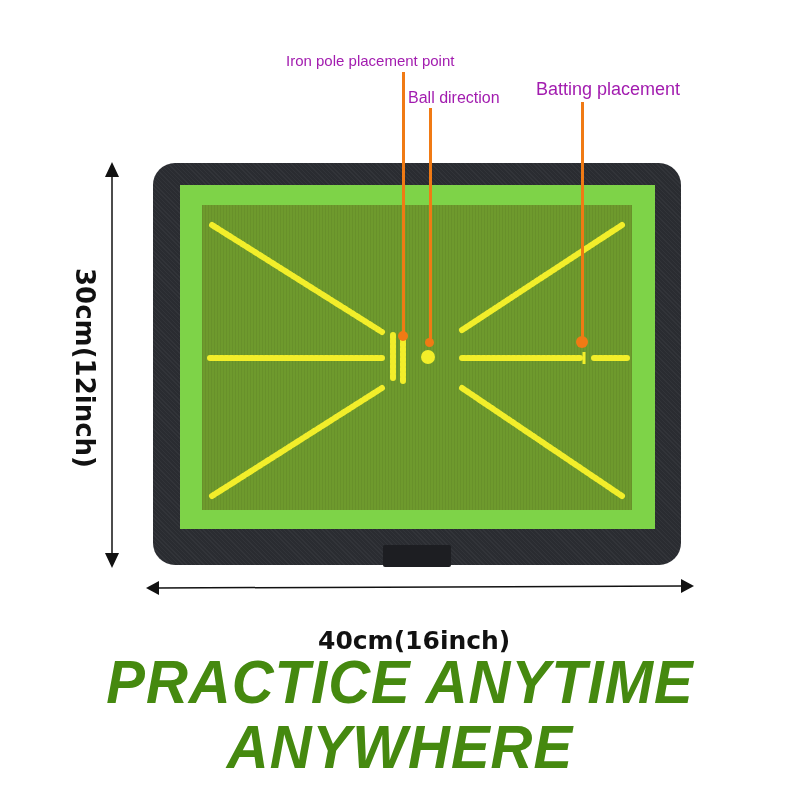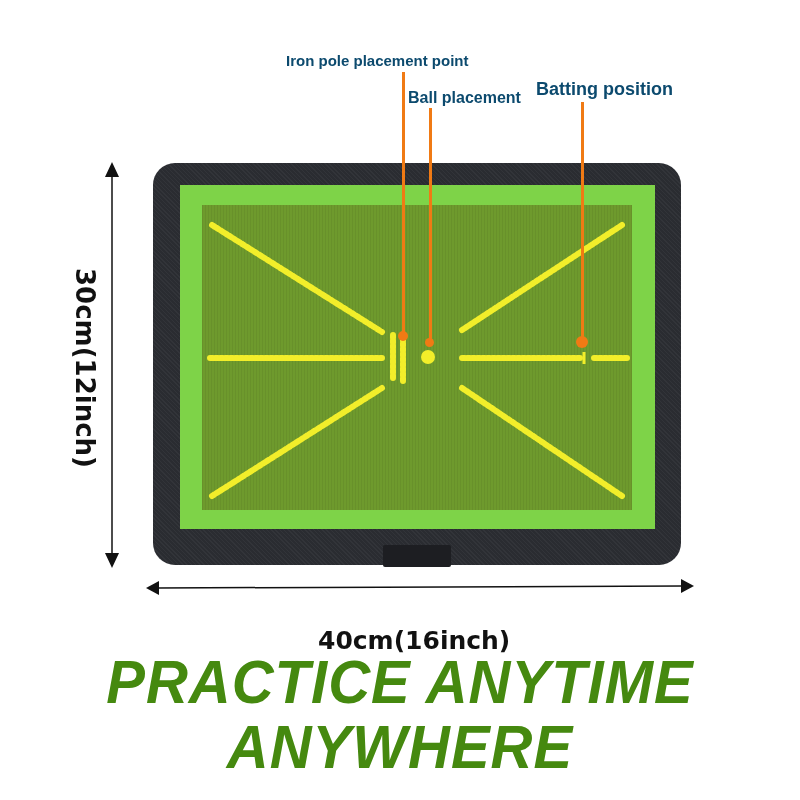--- a/index.html
+++ b/index.html
@@ -1,18 +1,18 @@
 <!DOCTYPE html>
 <html><head>
 <meta charset="utf-8">
 <style>
   html, body { margin:0; padding:0; background:#ffffff; }
   body { width:800px; height:800px; position:relative; overflow:hidden; font-family:"Liberation Sans", sans-serif; }
   .abs { position:absolute; }
-  .callout { font-weight:bold; color:#0c4a6e; white-space:nowrap; }
+  .callout { font-weight:normal; color:#a21caf; white-space:nowrap; }
   .c1 { left:286px; top:52px; font-size:15px; }
   .c2 { left:408px; top:89px; font-size:16px; }
   .c3 { left:536px; top:79px; font-size:18px; }
   .leader { background:#f07a14; width:3px; }
   .dot { background:#f07a14; border-radius:50%; }
   .mat-outer { left:153px; top:163px; width:528px; height:402px; background:#2a2c31; border-radius:22px;
     background-image: repeating-linear-gradient(45deg, rgba(255,255,255,0.04) 0 1px, transparent 1px 3px); }
   .mat-light { left:180px; top:185px; width:475px; height:344px; background:#7ed348; }
   .mat-inner { left:202px; top:205px; width:430px; height:305px; background:#6e9a2d;
     background-image: repeating-linear-gradient(90deg, rgba(0,0,0,0.06) 0 1px, transparent 1px 3px); }
@@ -21,22 +21,22 @@
   .vtext { left:66px; top:268px; font-size:26px; transform-origin:left top; transform: translate(0,0) rotate(90deg); transform: rotate(90deg) translate(0,-34px); }
   .htext { left:318px; top:596px; font-size:25px;margin-top:30px; }
   .slogan { font-weight:900; font-style:italic; color:#45890f; font-size:58px; letter-spacing:1px; white-space:nowrap; text-align:center; width:800px; left:0; transform: scaleY(1.05); }
   .s1 { top:648px; }
   .s2 { top:713px; }
 </style>
 </head>
 <body>
 
 <div class="abs callout c1">Iron pole placement point</div>
-<div class="abs callout c2">Ball placement</div>
-<div class="abs callout c3">Batting position</div>
+<div class="abs callout c2">Ball direction</div>
+<div class="abs callout c3">Batting placement</div>
 
 <div class="abs mat-outer"></div>
 <div class="abs mat-light"></div>
 <div class="abs mat-inner"></div>
 <div class="abs tab"></div>
 
 <svg class="abs" style="left:0;top:0;" width="800" height="800">
   <g stroke="#f2ee2a" stroke-width="6" stroke-linecap="round" stroke-dasharray="3 2" fill="none">
     <line x1="212" y1="225" x2="382" y2="332"></line>
     <line x1="212" y1="496" x2="382" y2="388"></line>

